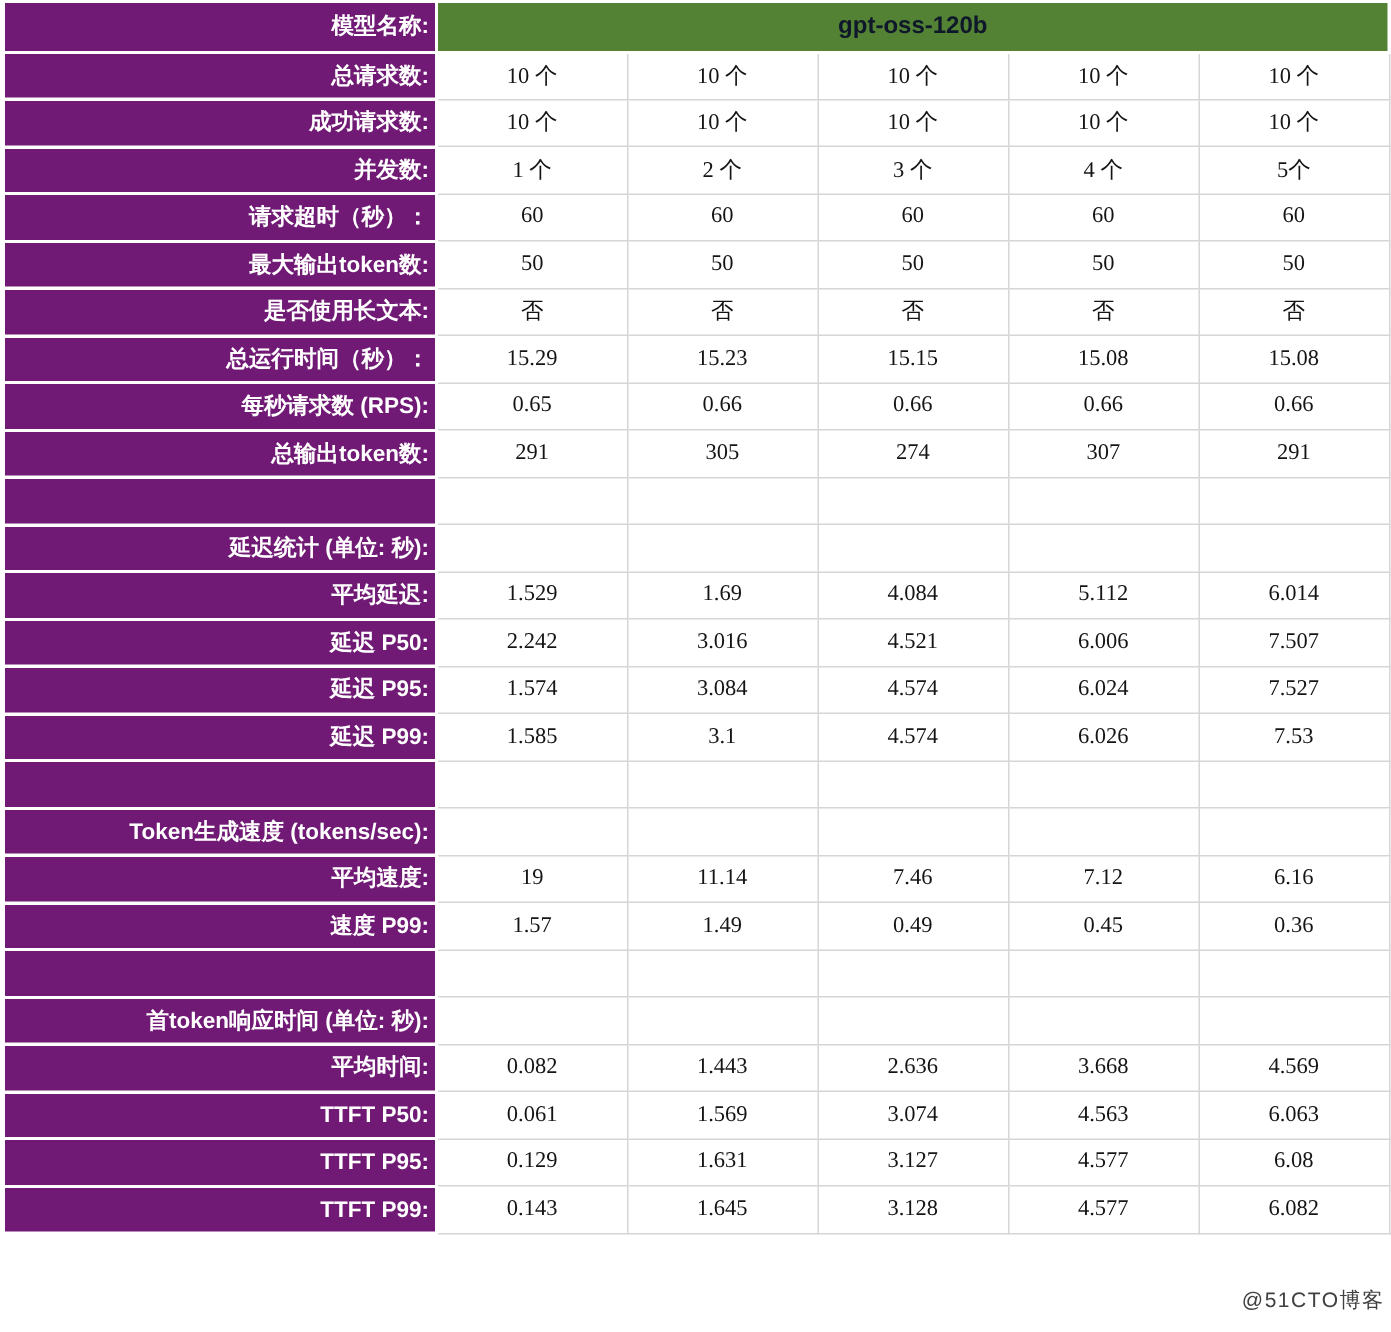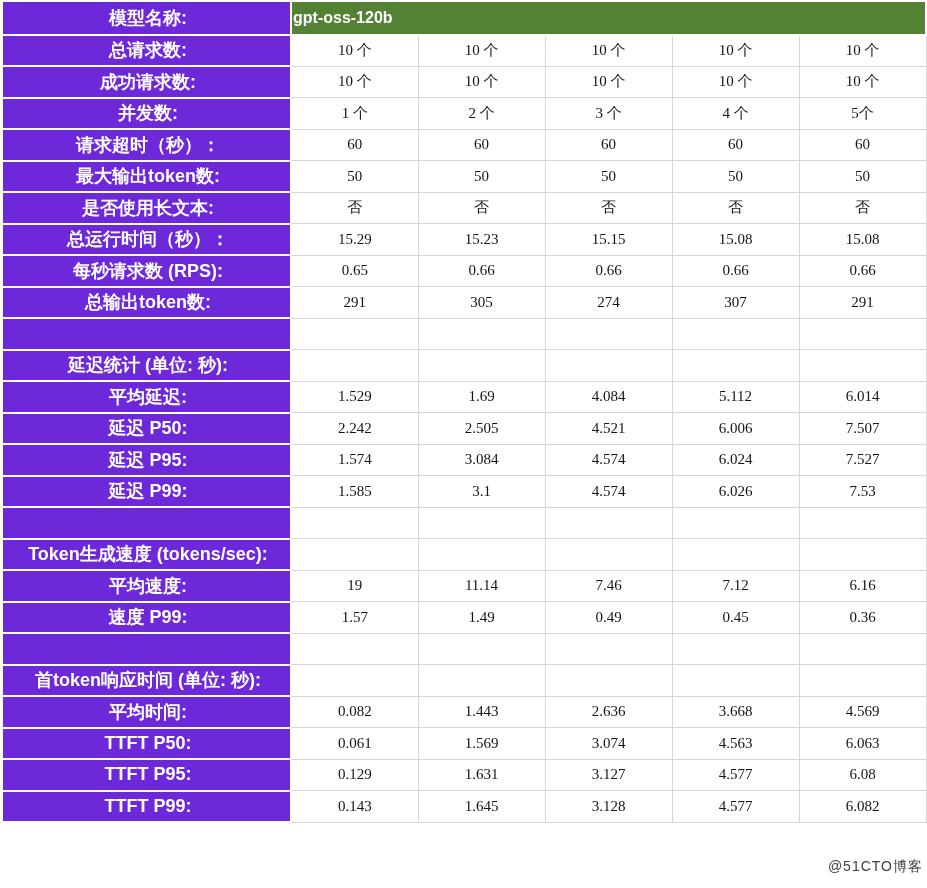--- a/index.html
+++ b/index.html
@@ -21,44 +21,45 @@
     margin: 0 1px;
     position: relative;
     z-index: 1;
   }
   .benchmark-table td {
     height: 29.5px;
     overflow: hidden;
     white-space: nowrap;
   }
   .label-cell {
-    background: #6d28d9;
+    background: #701a75;
     color: #ffffff;
     font-family: "Liberation Sans", sans-serif;
     font-weight: bold;
-    font-size: 18px;
-    text-align: center;
+    font-size: 15px;
+    text-align: right;
     padding: 0 4px 0 7px;
     border: 2px solid #ffffff;
   }
   .value-cell {
     background: transparent;
     color: #141414;
     font-family: "Liberation Serif", "DejaVu Serif", serif;
     font-size: 15px;
     text-align: center;
     padding: 0 2px;
     border: 1px solid #d6d6d6;
   }
   .header-merged {
     background: #548235;
-    color: #ffffff;
+    color: #0f172a;
     font-family: "Liberation Sans", sans-serif;
     font-weight: bold;
     font-size: 16px;
+    text-align: center;
     border: 2px solid #ffffff;
   }
   .watermark {
     position: absolute;
     right: 4px;
     bottom: 12px;
     z-index: 0;
     color: #404040;
     font-size: 14px;
     font-family: "Liberation Sans", sans-serif;
@@ -176,21 +177,21 @@
         <td class="label-cell">平均延迟:</td>
         <td class="value-cell">1.529</td>
         <td class="value-cell">1.69</td>
         <td class="value-cell">4.084</td>
         <td class="value-cell">5.112</td>
         <td class="value-cell">6.014</td>
       </tr>
       <tr>
         <td class="label-cell">延迟 P50:</td>
         <td class="value-cell">2.242</td>
-        <td class="value-cell">2.505</td>
+        <td class="value-cell">3.016</td>
         <td class="value-cell">4.521</td>
         <td class="value-cell">6.006</td>
         <td class="value-cell">7.507</td>
       </tr>
       <tr>
         <td class="label-cell">延迟 P95:</td>
         <td class="value-cell">1.574</td>
         <td class="value-cell">3.084</td>
         <td class="value-cell">4.574</td>
         <td class="value-cell">6.024</td>

